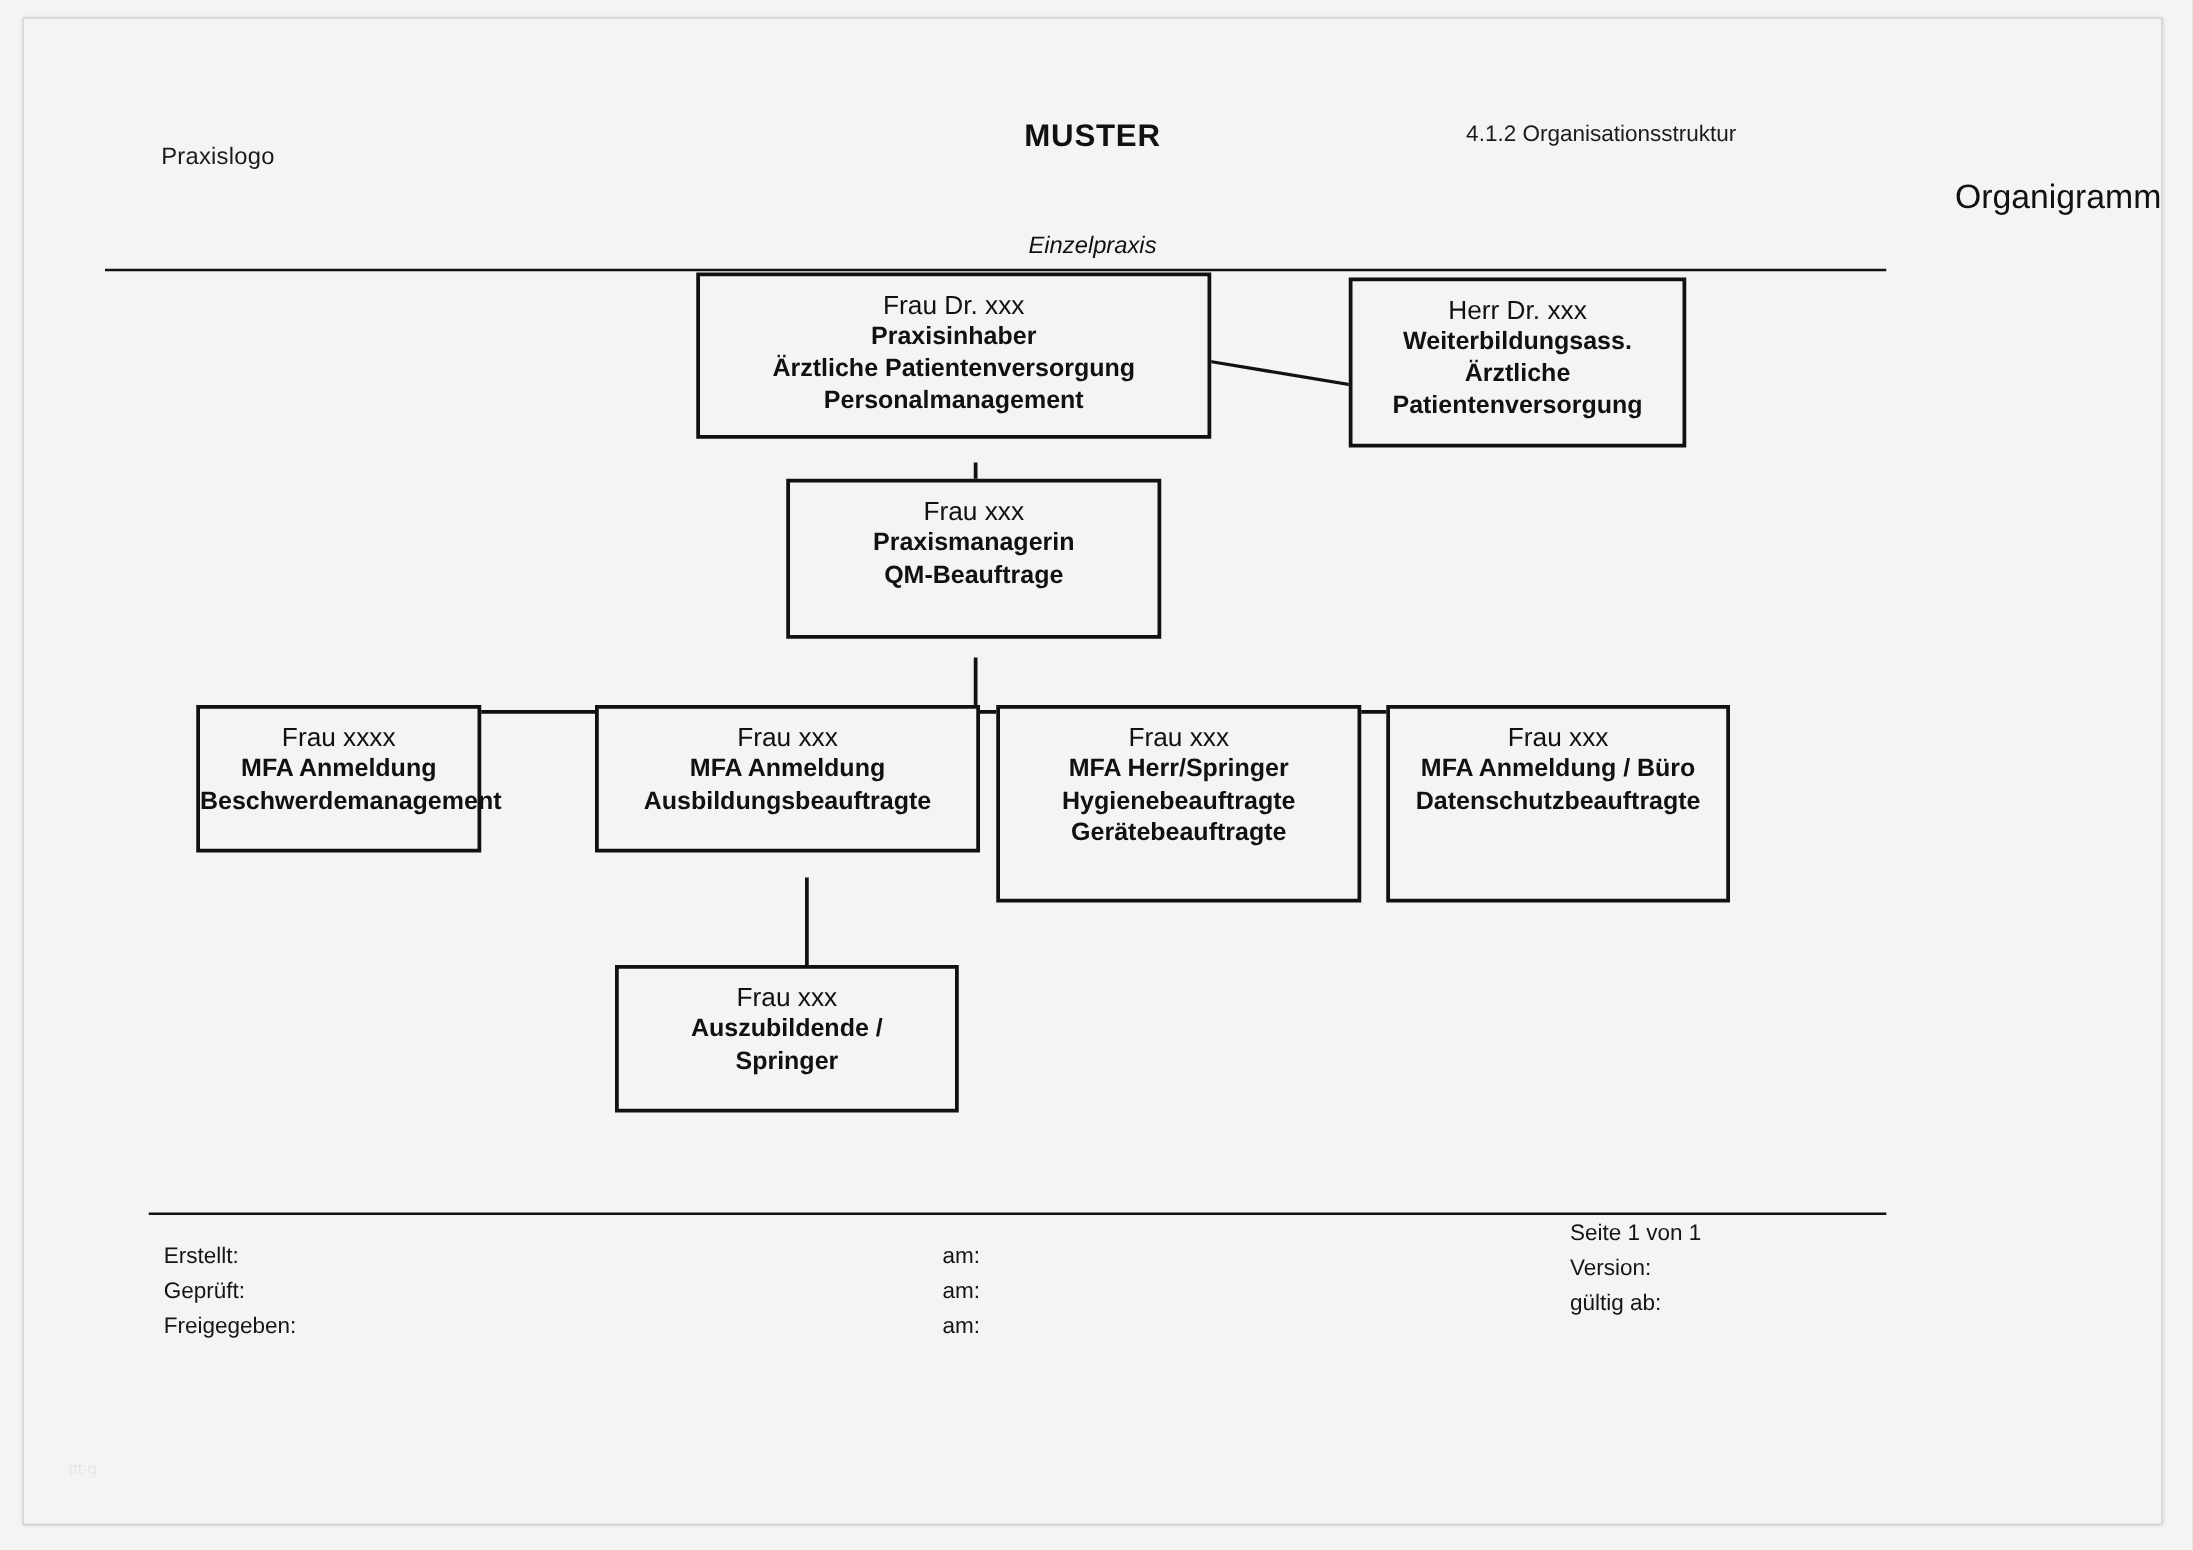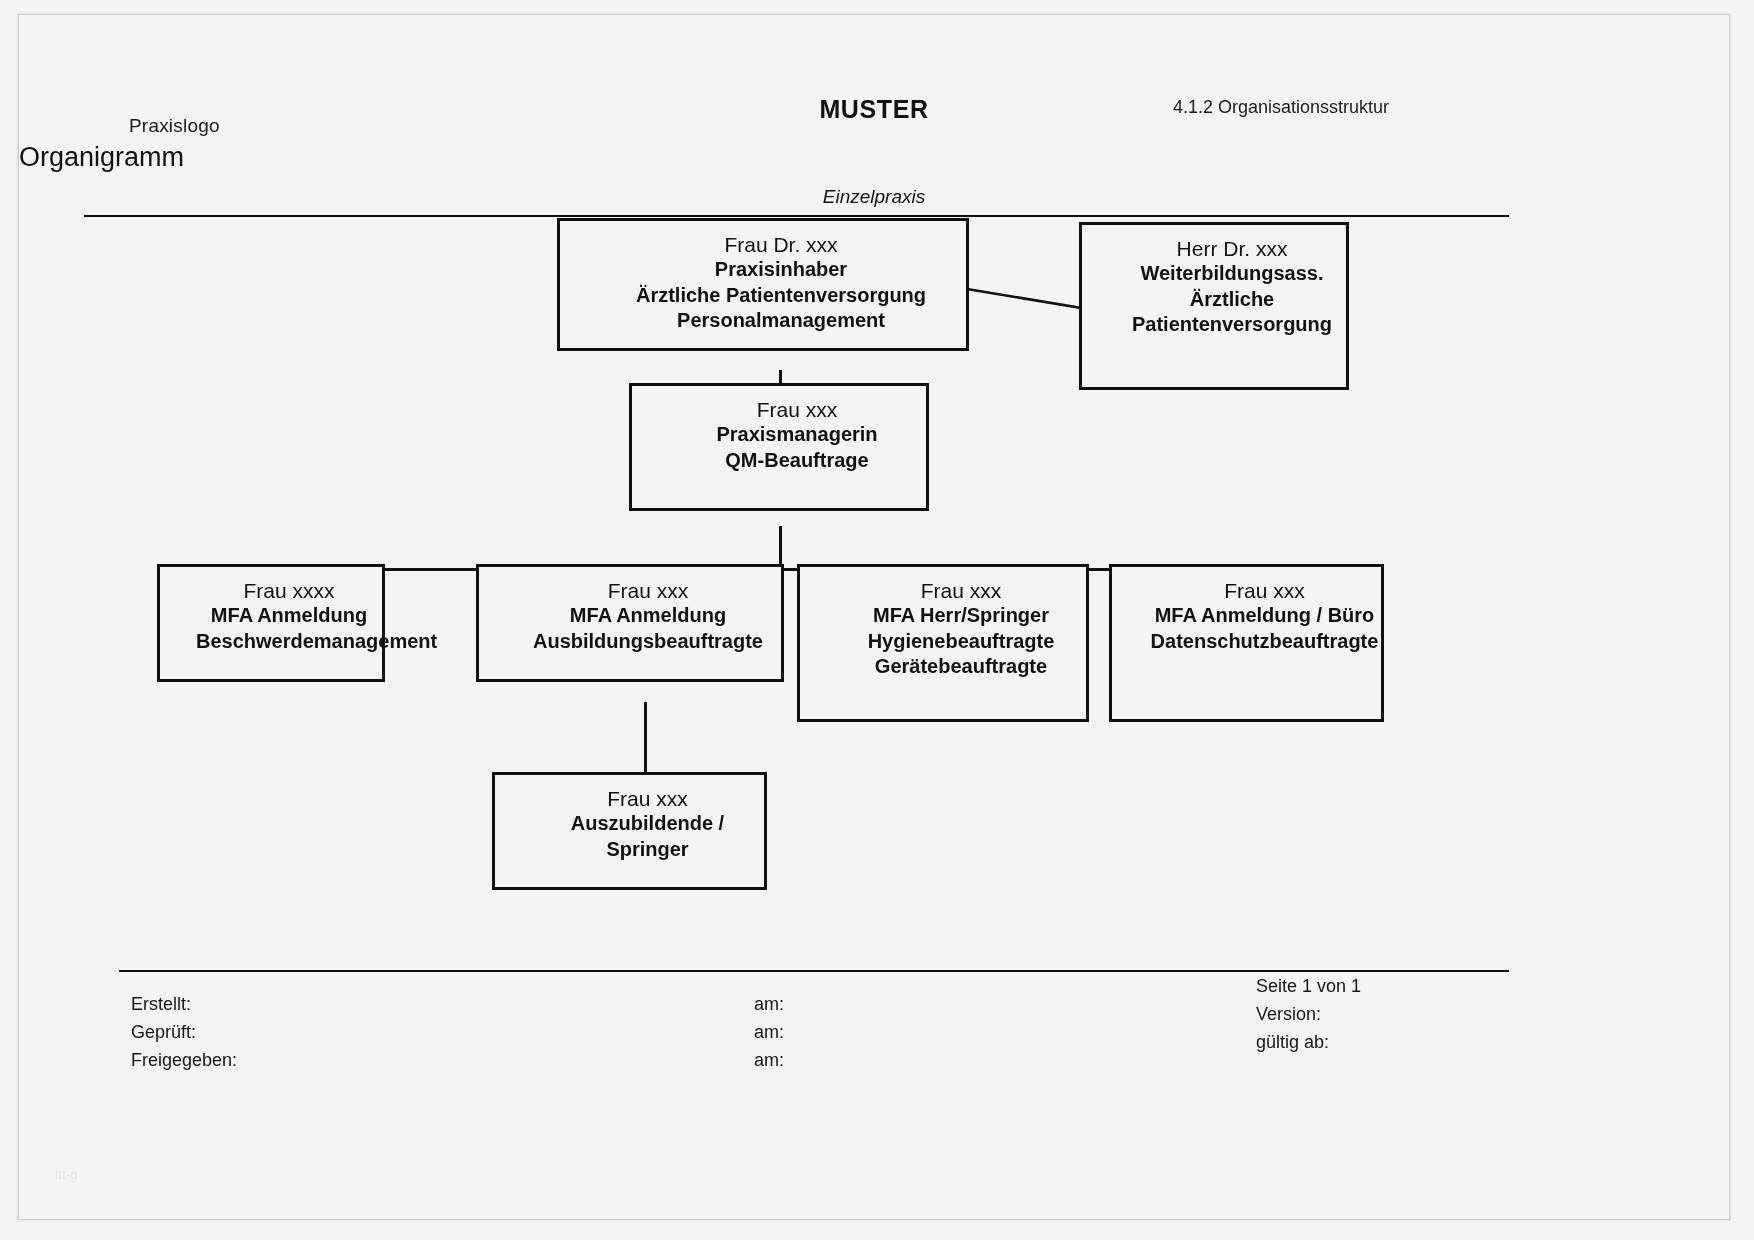--- a/index.html
+++ b/index.html
@@ -30,21 +30,21 @@
     position:absolute;left:0;right:0;top:80px;
     text-align:center;font-size:25px;font-weight:bold;
     color:#111;letter-spacing:.6px;
   }
   .doc-code{
     position:absolute;right:340px;top:82px;
     font-size:18px;color:#1b1b1b;white-space:nowrap;
   }
   .organigramm{
     position:absolute;left:0;right:0;top:127px;
-    text-align:left;font-size:27px;color:#111;
+    text-align:right;font-size:27px;color:#111;
   }
   .einzelpraxis{
     position:absolute;left:0;right:0;top:171px;
     text-align:center;font-size:19px;font-style:italic;color:#111;
   }
   .rule-top{
     position:absolute;left:65px;top:200px;width:1425px;height:0;
     border-top:2px solid #111;
   }
   .rule-bottom{
@@ -52,21 +52,20 @@
     border-top:2px solid #111;
   }
 
   
   .box{
     position:absolute;
     background:#f4f4f4;
     border:3px solid #111;
     box-sizing:border-box;
     text-align:center;
-    padding-left:36px;
   }
   .box .who{
     font-size:21px;color:#111;
     margin-top:12px;line-height:1.15;
   }
   .box .roles{
     font-size:20px;font-weight:bold;color:#111;line-height:1.28;
   }
   .box .roles div{white-space:nowrap;}
 
@@ -119,21 +118,21 @@
 
   <div class="box" style="left:538px;top:203px;width:412px;height:133px;">
     <div class="who">Frau Dr. xxx</div>
     <div class="roles">
       <div>Praxisinhaber</div>
       <div>Ärztliche Patientenversorgung</div>
       <div>Personalmanagement</div>
     </div>
   </div>
 
-  <div class="box" style="left:1060px;top:207px;width:270px;height:168px;">
+  <div class="box" style="left:1060px;top:207px;width:270px;height:136px;">
     <div class="who">Herr Dr. xxx</div>
     <div class="roles">
       <div>Weiterbildungsass.</div>
       <div>Ärztliche</div>
       <div>Patientenversorgung</div>
     </div>
   </div>
 
   <div class="box" style="left:610px;top:368px;width:300px;height:128px;">
     <div class="who">Frau xxx</div>

